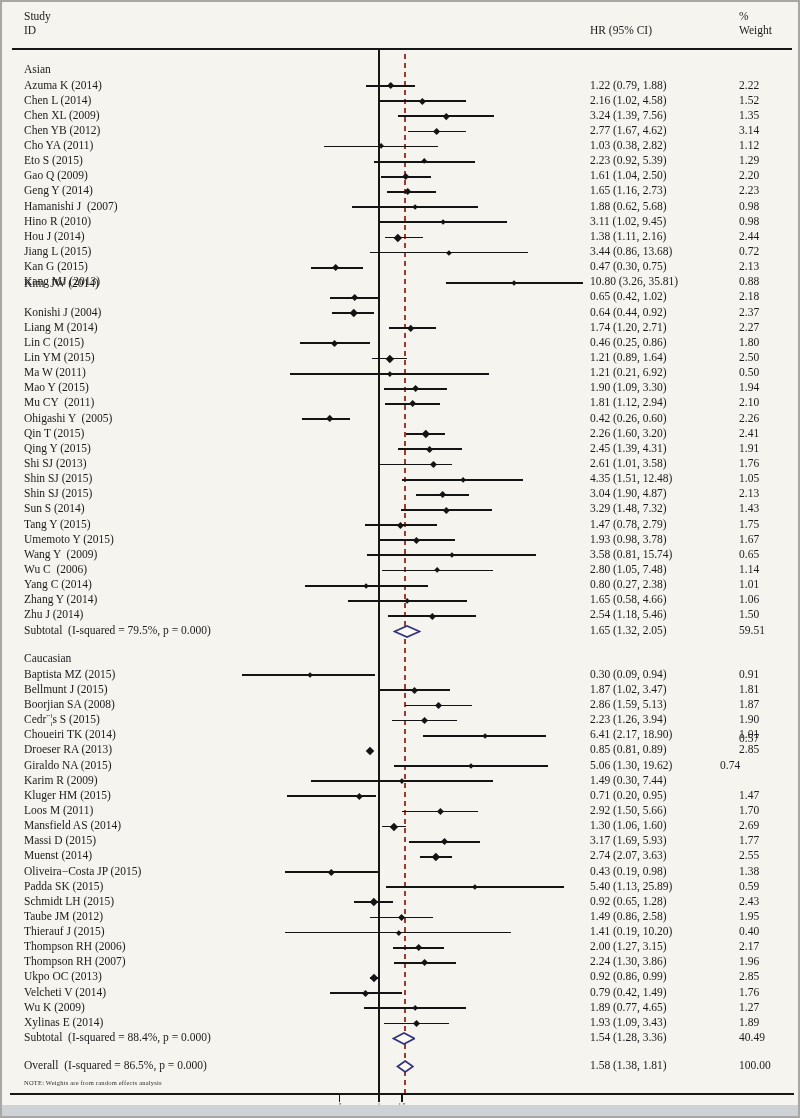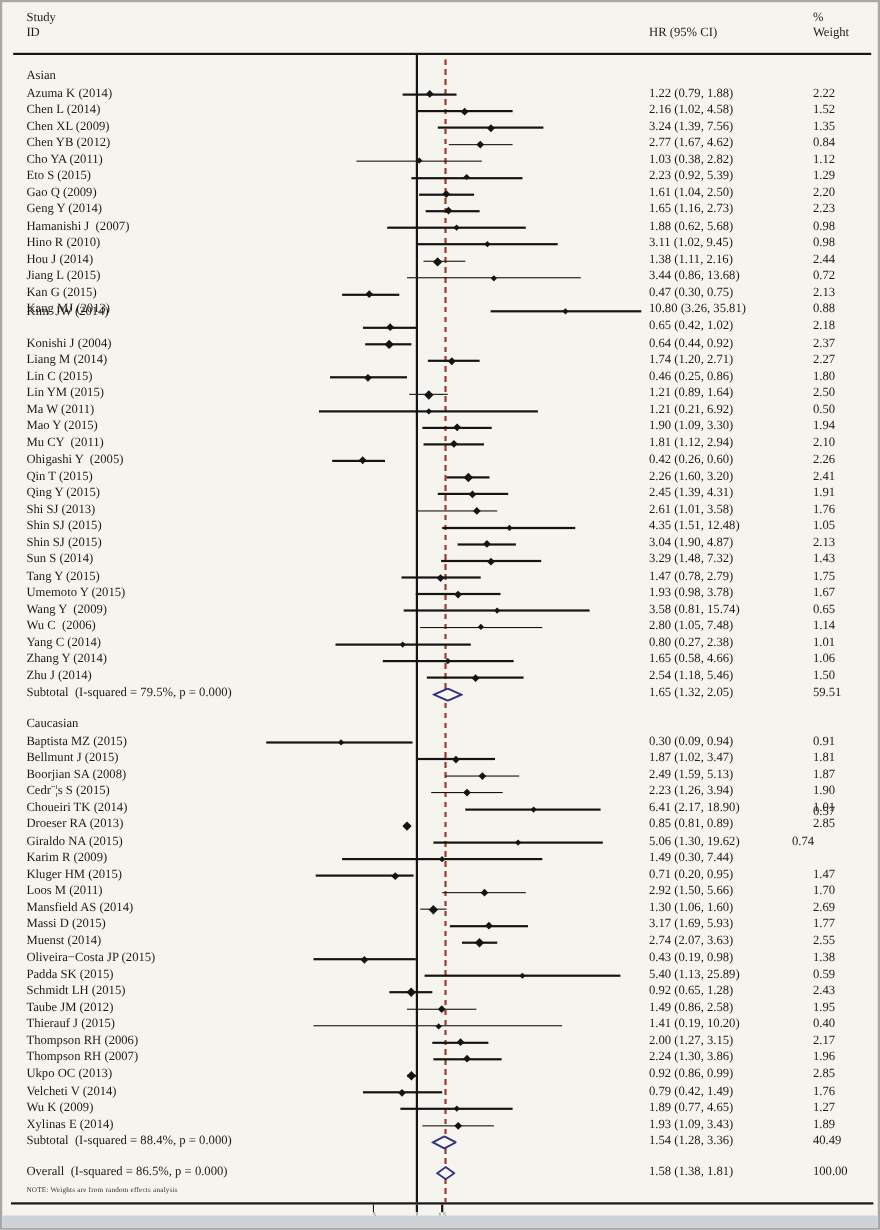--- a/index.html
+++ b/index.html
@@ -56,21 +56,21 @@
       <span class="t" style="left: 737px; top: 91.64px;">1.52</span>
       <span class="t" style="left: 22px; top: 106.78px;">Chen XL (2009)</span>
       <div class="ci" style="left: 395.735px; width: 96.3514px; top: 113.38px;"></div>
       <div class="mk" style="height: 4.55px; width: 4.55px; left: 441.606px; top: 112.005px;"></div>
       <span class="t" style="left: 588px; top: 106.78px;">3.24 (1.39, 7.56)</span>
       <span class="t" style="left: 737px; top: 106.78px;">1.35</span>
       <span class="t" style="left: 22px; top: 121.92px;">Chen YB (2012)</span>
       <div class="ci" style="left: 406.176px; width: 57.8922px; top: 128.52px;"></div>
       <div class="mk" style="height: 5.24px; width: 5.24px; left: 432.345px; top: 126.8px;"></div>
       <span class="t" style="left: 588px; top: 121.92px;">2.77 (1.67, 4.62)</span>
-      <span class="t" style="left: 737px; top: 121.92px;">0.84</span>
+      <span class="t" style="left: 737px; top: 121.92px;">3.14</span>
       <span class="t" style="left: 22px; top: 137.06px;">Cho YA (2011)</span>
       <div class="ci" style="left: 321.952px; width: 114.031px; top: 143.66px;"></div>
       <div class="mk" style="height: 4.32px; width: 4.32px; left: 376.522px; top: 142.4px;"></div>
       <span class="t" style="left: 588px; top: 137.06px;">1.03 (0.38, 2.82)</span>
       <span class="t" style="left: 737px; top: 137.06px;">1.12</span>
       <span class="t" style="left: 22px; top: 152.2px;">Eto S (2015)</span>
       <div class="ci" style="left: 372.256px; width: 100.582px; top: 158.8px;"></div>
       <div class="mk" style="height: 4.49px; width: 4.49px; left: 420.383px; top: 157.455px;"></div>
       <span class="t" style="left: 588px; top: 152.2px;">2.23 (0.92, 5.39)</span>
       <span class="t" style="left: 737px; top: 152.2px;">1.29</span>
@@ -237,21 +237,21 @@
       <span class="t" style="left: 588px; top: 665.68px;">0.30 (0.09, 0.94)</span>
       <span class="t" style="left: 737px; top: 665.68px;">0.91</span>
       <span class="t" style="left: 22px; top: 680.82px;">Bellmunt J (2015)</span>
       <div class="ci" style="left: 378.127px; width: 69.6565px; top: 687.42px;"></div>
       <div class="mk" style="height: 5.01px; width: 5.01px; left: 410.106px; top: 685.815px;"></div>
       <span class="t" style="left: 588px; top: 680.82px;">1.87 (1.02, 3.47)</span>
       <span class="t" style="left: 737px; top: 680.82px;">1.81</span>
       <span class="t" style="left: 22px; top: 695.96px;">Boorjian SA (2008)</span>
       <div class="ci" style="left: 403.383px; width: 66.6424px; top: 702.56px;"></div>
       <div class="mk" style="height: 5.07px; width: 5.07px; left: 434.249px; top: 700.925px;"></div>
-      <span class="t" style="left: 588px; top: 695.96px;">2.49 (1.59, 5.13)</span>
+      <span class="t" style="left: 588px; top: 695.96px;">2.86 (1.59, 5.13)</span>
       <span class="t" style="left: 737px; top: 695.96px;">1.87</span>
       <span class="t" style="left: 22px; top: 711.1px;">Cedr¨¦s S (2015)</span>
       <div class="ci" style="left: 390.149px; width: 64.8615px; top: 717.7px;"></div>
       <div class="mk" style="height: 5.1px; width: 5.1px; left: 420.078px; top: 716.05px;"></div>
       <span class="t" style="left: 588px; top: 711.1px;">2.23 (1.26, 3.94)</span>
       <span class="t" style="left: 737px; top: 711.1px;">1.90</span>
       <span class="t" style="left: 22px; top: 726.24px;">Choueiri TK (2014)</span>
       <div class="ci" style="left: 421.076px; width: 123.14px; top: 732.84px;"></div>
       <div class="mk" style="height: 4.21px; width: 4.21px; left: 480.593px; top: 731.635px;"></div>
       <span class="t" style="left: 588px; top: 726.24px;">6.41 (2.17, 18.90)</span>

